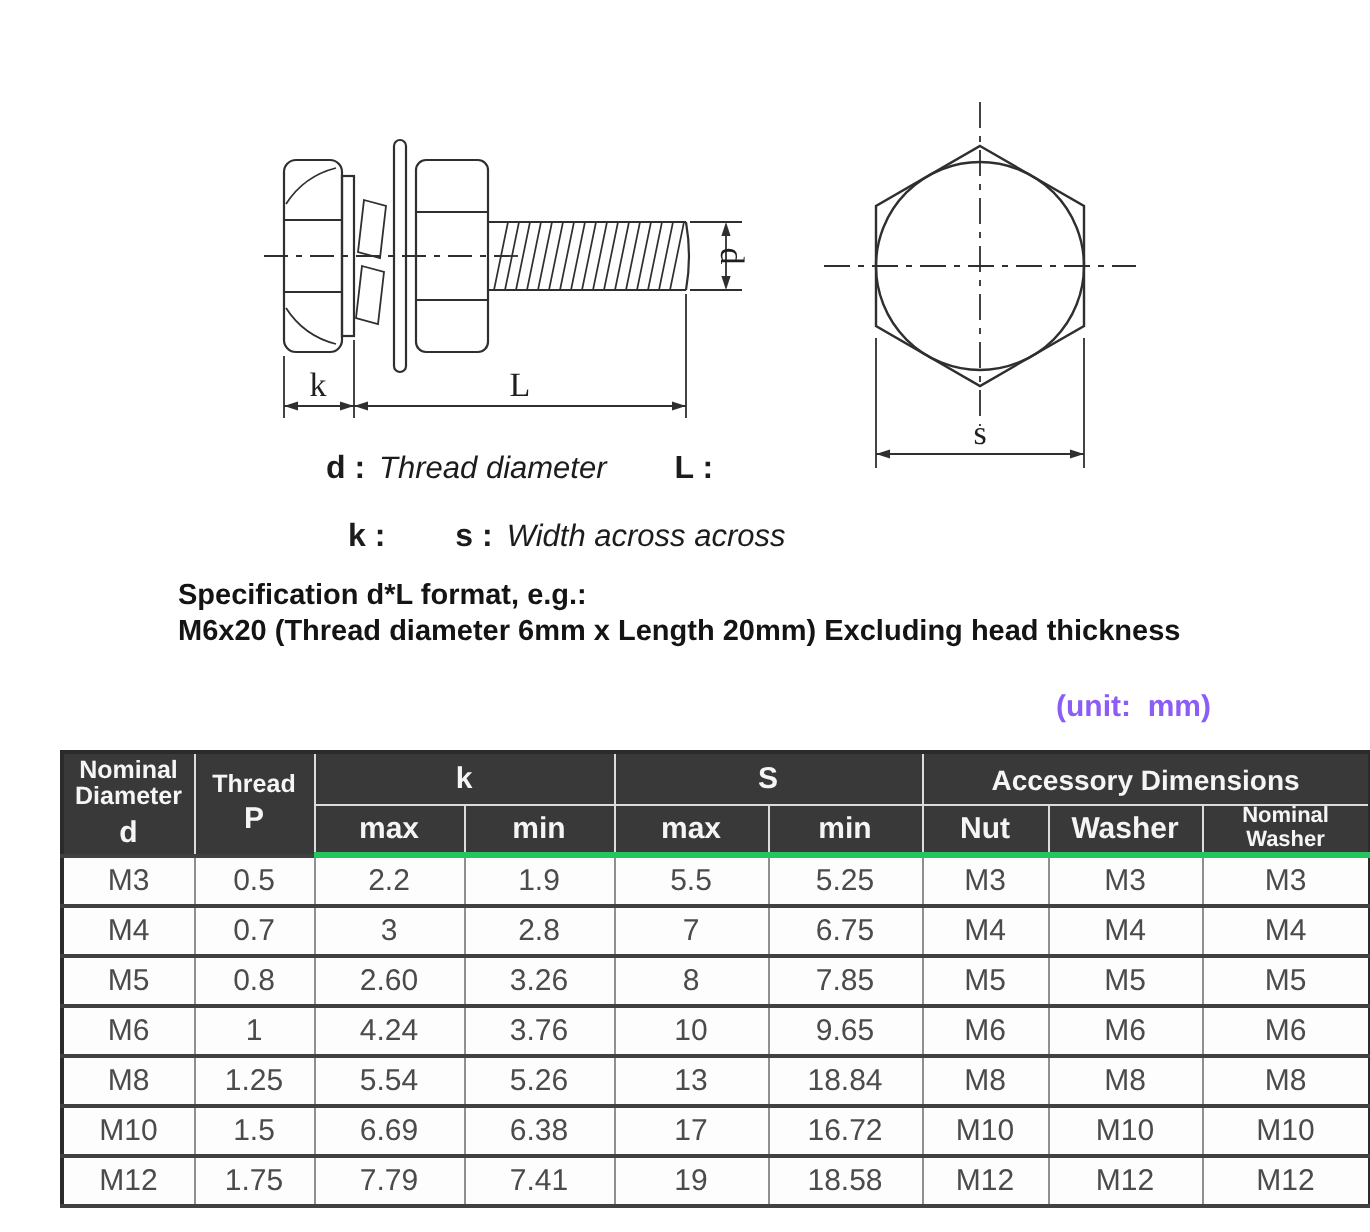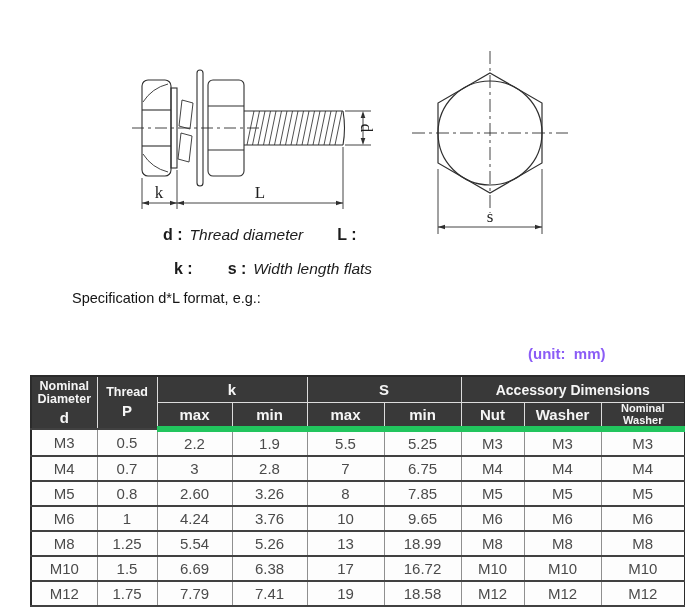--- a/index.html
+++ b/index.html
@@ -33,21 +33,21 @@
   
   table.spec{
     border-collapse:collapse;table-layout:fixed;
     width:654px;border:2px solid #2b2b2b;
   }
   table.spec thead th{
     background:#393939;color:#f5f5f5;font-weight:700;
     text-align:center;vertical-align:middle;
     border:1px solid #dcdcdc;padding:0;
   }
-  table.spec thead tr:last-child th{border-bottom:6px solid #22c55e;}
+  table.spec thead tr:last-child th{border-bottom:3px solid #22c55e;}
   th .hdr-top{display:block;font-size:12.5px;line-height:13.5px;}
   th .hdr-sub{display:block;font-size:15px;line-height:17px;margin-top:2px;}
   .hdr-group{font-size:15px;}
   .hdr-acc{font-size:14px;}
   .hdr-mm{font-size:15px;}
   .hdr-spring span{display:block;font-size:11px;line-height:11.5px;}
   table.spec thead tr.r1 th{height:25px;}
   table.spec thead tr.r2 th{height:22px;}
   table.spec tbody td{
     height:23px;text-align:center;vertical-align:middle;
@@ -155,26 +155,27 @@
   </span>
 </div>
 
 <div class="abs legend-line" style="left:174px;top:260px;">
   <span class="legend-pair">
     <span class="legend-key">k :</span>
   </span>
   <span class="gap2"></span>
   <span class="legend-pair">
     <span class="legend-key">s :</span>
-    <span class="legend-desc">Width length flats</span>
+    <span class="legend-desc">Width across across</span>
   </span>
 </div>
 
-<div class="abs spec-note" style="left:72px;top:290px;">
+<div class="abs spec-note" style="left:89px;top:290px;font-weight:bold;">
   <div>Specification d*L format, e.g.:</div>
+  <div>M6x20 (Thread diameter 6mm x Length 20mm) Excluding head thickness</div>
 </div>
 
 <div class="abs unit-note" style="left:528px;top:345px;">(unit:  mm)</div>
 
 <table class="spec abs" style="left:30px;top:375px;">
   <colgroup>
     <col style="width:66px">
       <col style="width:60px">
     <col style="width:75px">
       <col style="width:75px">
@@ -255,21 +256,21 @@
       <td>M6</td>
       <td>M6</td>
       <td>M6</td>
     </tr>
     <tr>
       <td>M8</td>
       <td>1.25</td>
       <td>5.54</td>
       <td>5.26</td>
       <td>13</td>
-      <td>18.99</td>
+      <td>18.84</td>
       <td>M8</td>
       <td>M8</td>
       <td>M8</td>
     </tr>
     <tr>
       <td>M10</td>
       <td>1.5</td>
       <td>6.69</td>
       <td>6.38</td>
       <td>17</td>

